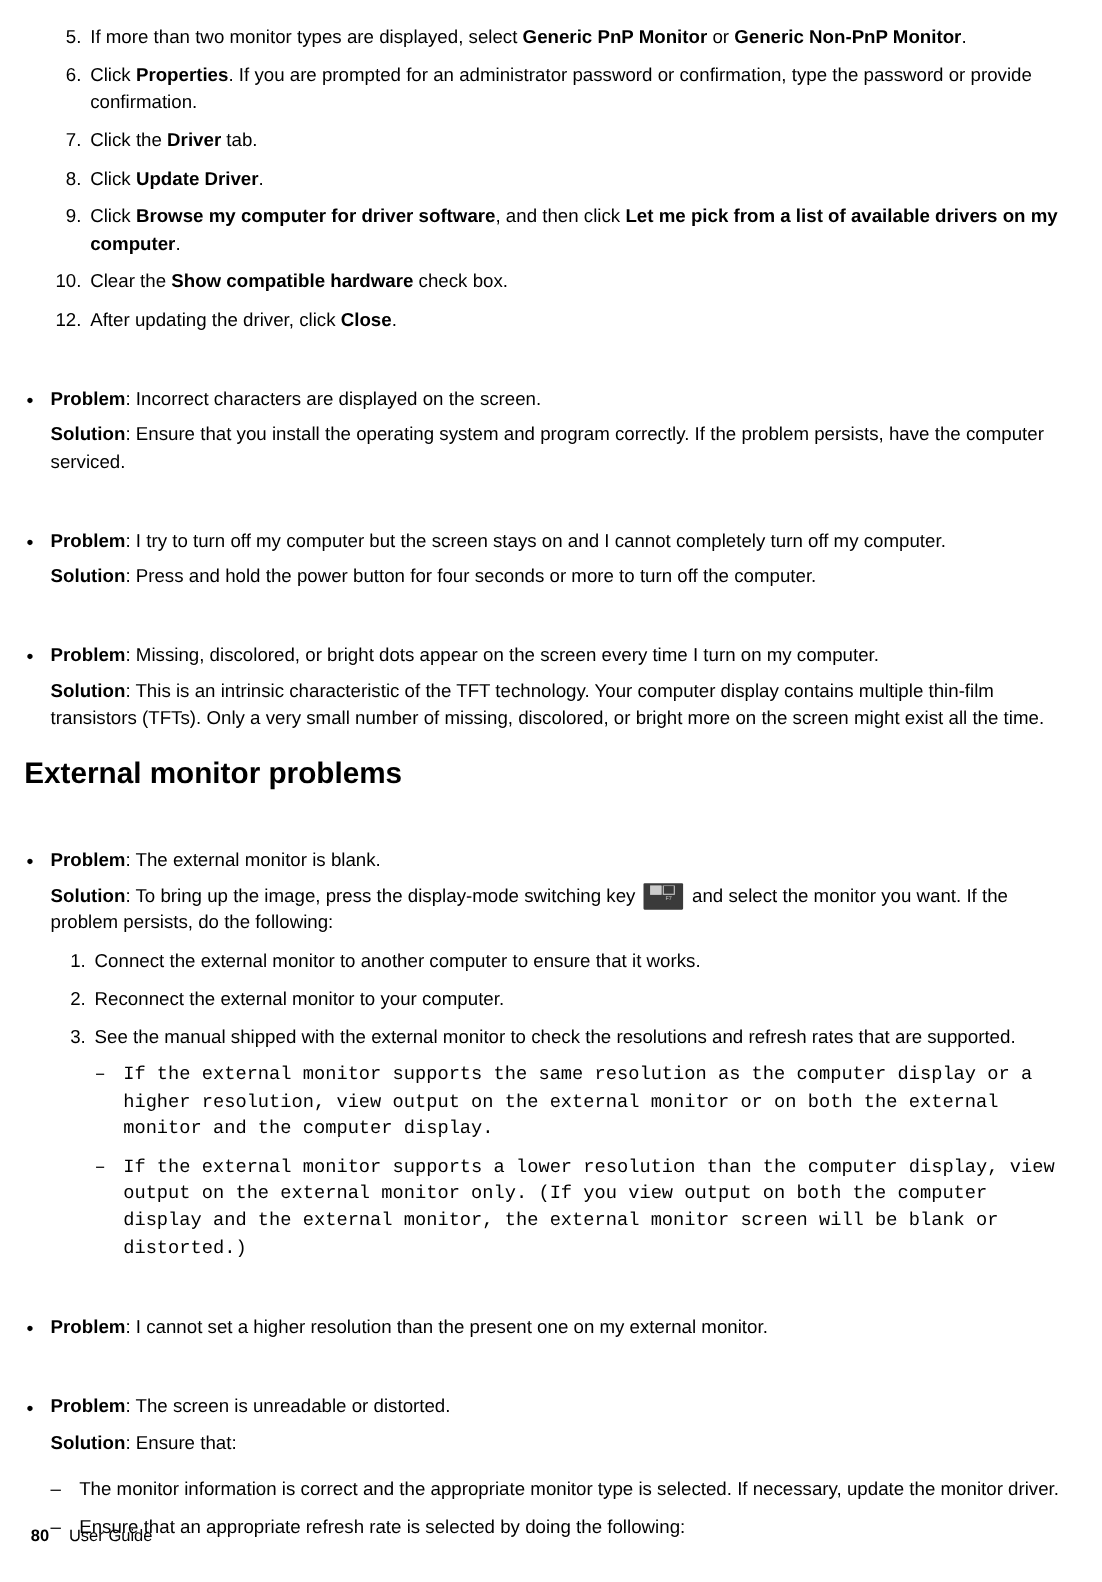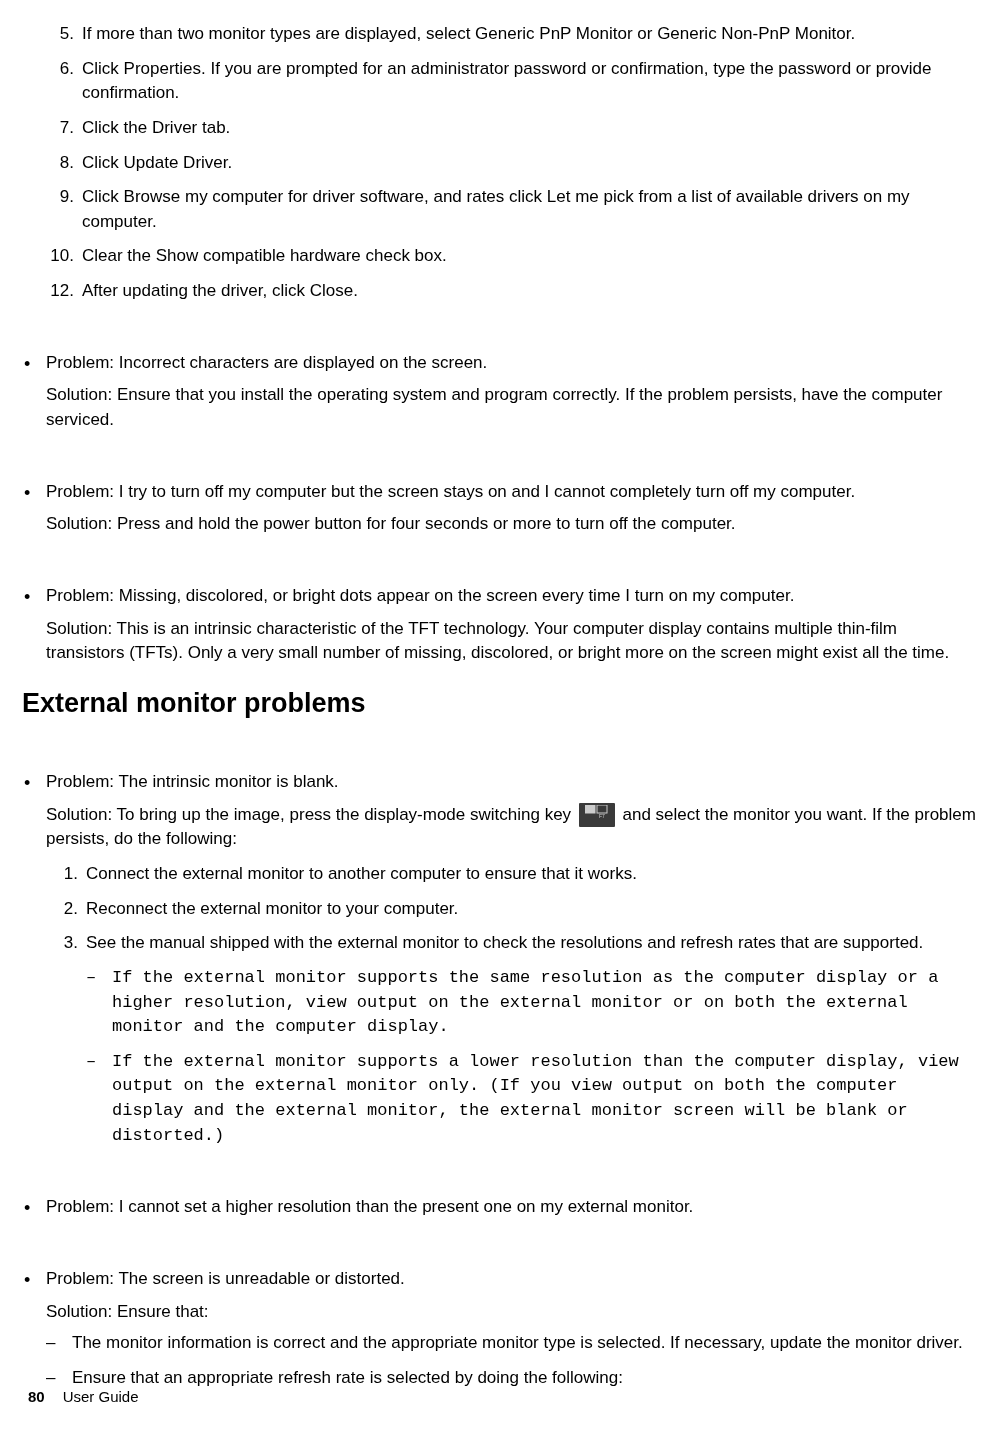--- a/index.html
+++ b/index.html
@@ -16,21 +16,21 @@
   }
   .ol-step { position: relative; padding-left: 40px; margin-bottom: 10px; margin-left: 18px; }
   .ol-step .num { position: absolute; left: 0; width: 32px; text-align: right; }
   .ol-step .txt { display: block; }
   .bullet-item { position: relative; padding-left: 22px; margin-bottom: 8px; margin-top: 47px; }
   .bullet-item::before { content: "•"; position: absolute; left: 0; top: 0; font-size: 18px; }
   .bullet-body { margin-left: 22px; margin-bottom: 10px; }
   .dash-item { position: relative; padding-left: 26px; margin-bottom: 10px; }
   .dash-item::before { content: "–"; position: absolute; left: 0; top: 0; }
   h2.section { font-size: 27px; font-weight: bold; margin: 18px 0 14px -2px; }
-  b { font-weight: normal; text-align: center; }
+  b { font-weight: bold; text-align: center; }
   .inner { margin-left: 22px; }
   .inner2 { margin-left: 40px; font-family: Liberation Mono, monospace; }
   .key-icon {
     display: inline-block;
     width: 36px; height: 24px;
     background: #3a3a3a;
     vertical-align: middle;
     margin: 0 3px;
     position: relative;
     border-radius: 1px;
@@ -61,21 +61,21 @@
     <div class="ol-step">
       <span class="num">7.</span>
       <span class="txt"><span>Click the </span><b>Driver</b><span> tab.</span></span>
     </div>
     <div class="ol-step">
       <span class="num">8.</span>
       <span class="txt"><span>Click </span><b>Update Driver</b><span>.</span></span>
     </div>
     <div class="ol-step">
       <span class="num">9.</span>
-      <span class="txt"><span>Click </span><b>Browse my computer for driver software</b><span>, and rates click </span><b>Let me pick from a list of available drivers on my computer</b><span>.</span></span>
+      <span class="txt"><span>Click </span><b>Browse my computer for driver software</b><span>, and then click </span><b>Let me pick from a list of available drivers on my computer</b><span>.</span></span>
     </div>
     <div class="ol-step">
       <span class="num">10.</span>
       <span class="txt"><span>Clear the </span><b>Show compatible hardware</b><span> check box.</span></span>
     </div>
     <div class="ol-step">
       <span class="num">12.</span>
       <span class="txt"><span>After updating the driver, click </span><b>Close</b><span>.</span></span>
     </div>
   </div>
@@ -97,21 +97,21 @@
   <div class="bullet-item">
     <b>Problem</b><span>: Missing, discolored, or bright dots appear on the screen every time I turn on my computer.</span>
   </div>
   <div class="bullet-body">
     <b>Solution</b><span>: This is an intrinsic characteristic of the TFT technology. Your computer display contains multiple thin-film transistors (TFTs). Only a very small number of missing, discolored, or bright more on the screen might exist all the time.</span>
   </div>
 
   <h2 class="section">External monitor problems</h2>
 
   <div class="bullet-item">
-    <b>Problem</b><span>: The intrinsic monitor is blank.</span>
+    <b>Problem</b><span>: The external monitor is blank.</span>
   </div>
   <div class="bullet-body">
     <b>Solution</b><span>: To bring up the image, press the display-mode switching key </span><span class="key-icon"><svg width="24" height="14" viewBox="0 0 24 14">
           <rect x="0" y="0" width="10" height="8" fill="#ccc" stroke="#ccc"></rect>
           <rect x="12" y="0" width="10" height="8" fill="none" stroke="#ccc" stroke-width="1"></rect>
           <text x="14" y="13" font-size="5" fill="#ccc" font-family="Arial">F7</text>
         </svg></span><span> and select the monitor you want. If the problem persists, do the following:</span>
   </div>
 
   <div class="inner">
@@ -133,21 +133,21 @@
     </div>
   </div>
 
   <div class="bullet-item">
     <b>Problem</b><span>: I cannot set a higher resolution than the present one on my external monitor.</span>
   </div>
 
   <div class="bullet-item">
     <b>Problem</b><span>: The screen is unreadable or distorted.</span>
   </div>
-  <div class="bullet-body" style="margin-bottom:7px">
+  <div class="bullet-body" style="margin-bottom:18px">
     <b>Solution</b><span>: Ensure that:</span>
   </div>
   <div class="inner">
     <div class="dash-item">The monitor information is correct and the appropriate monitor type is selected. If necessary, update the monitor driver.</div>
     <div class="dash-item">Ensure that an appropriate refresh rate is selected by doing the following:</div>
   </div>
 
 </div>
 
 <div class="footer">

